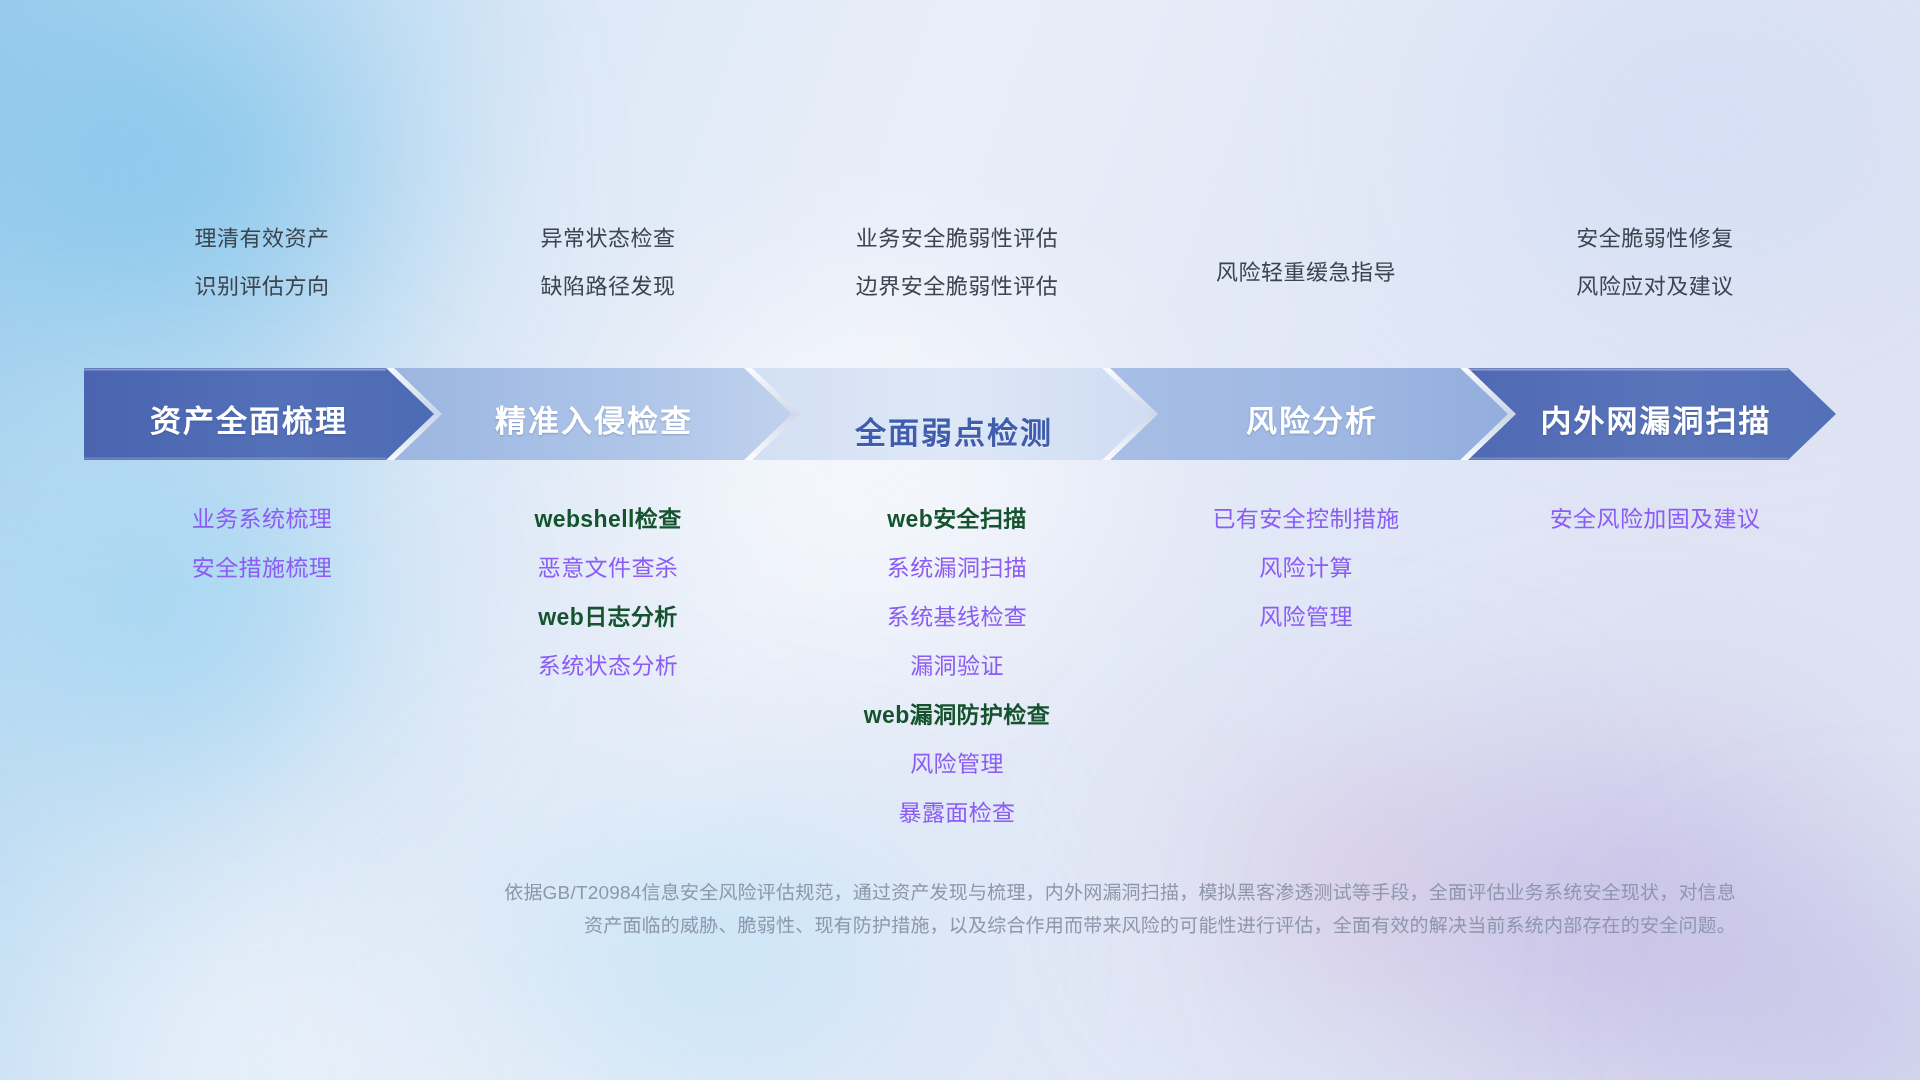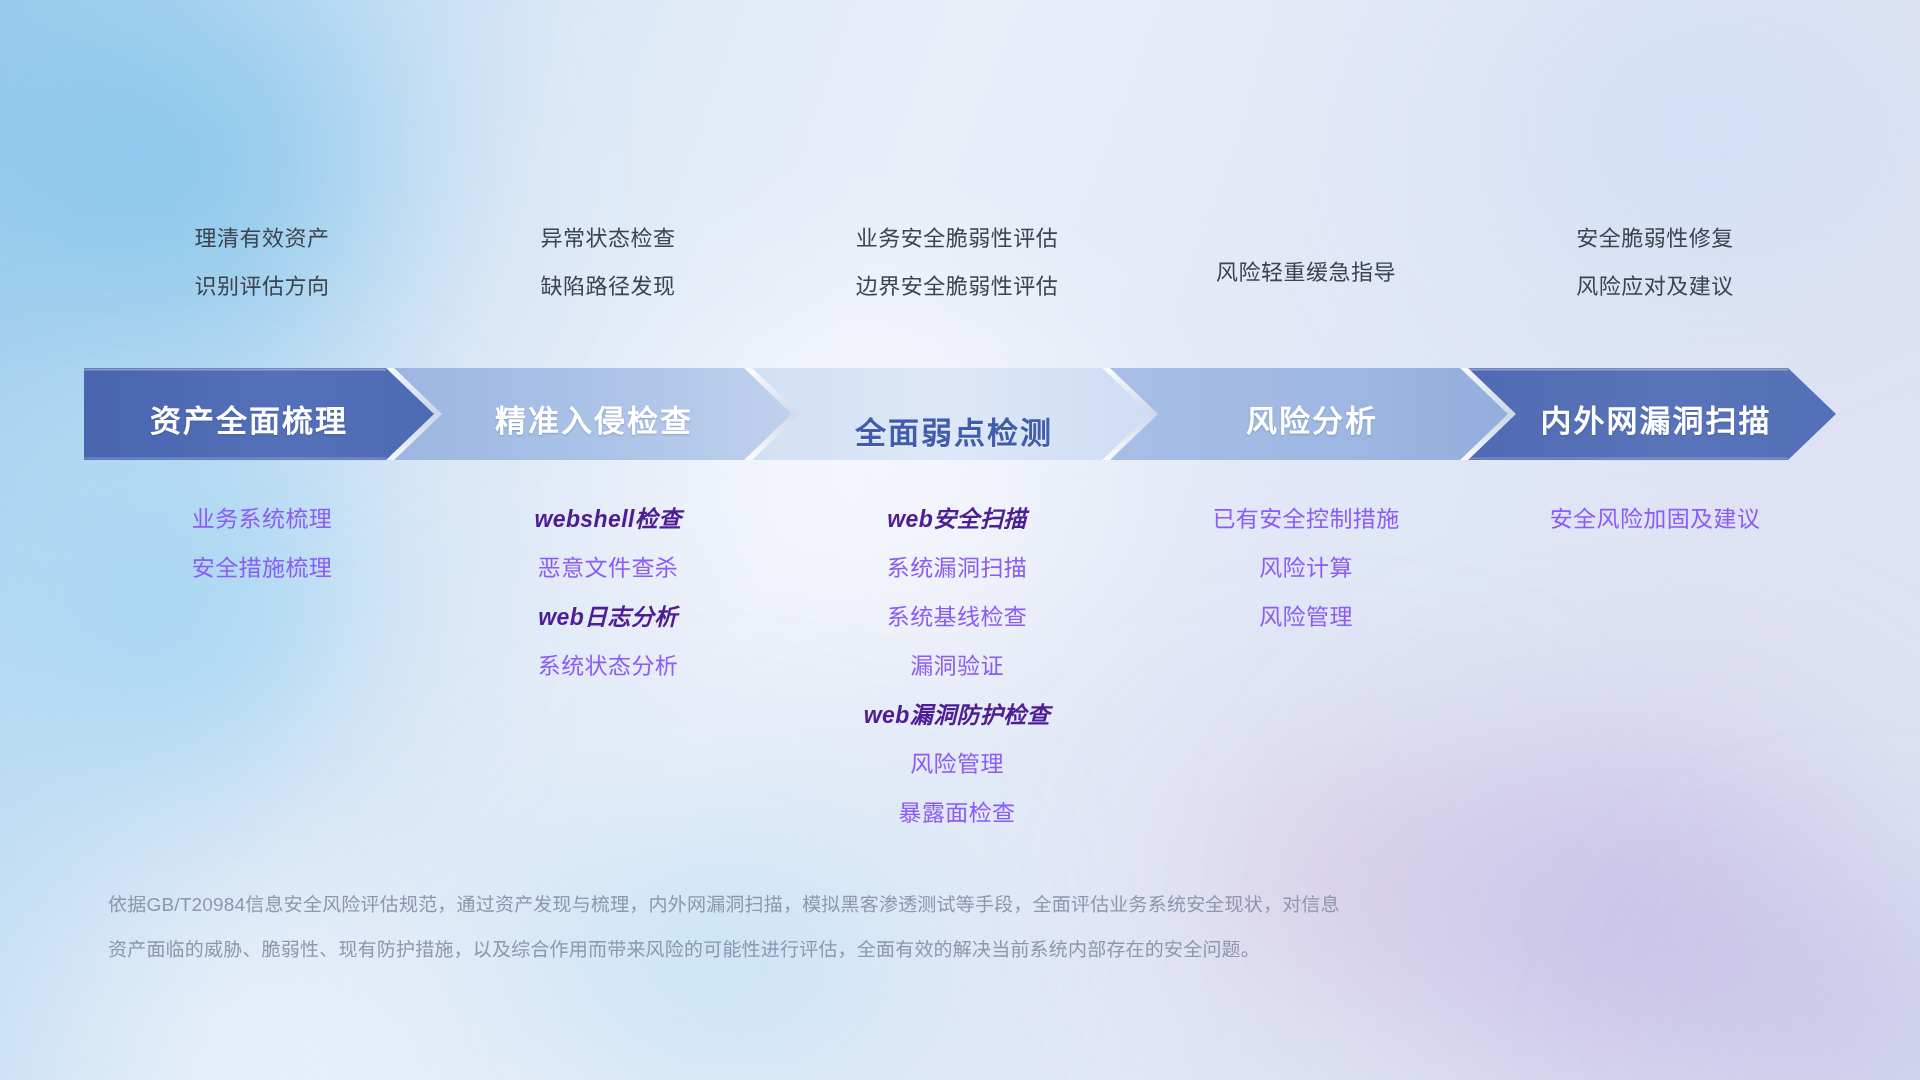--- a/index.html
+++ b/index.html
@@ -157,34 +157,34 @@
     align-items: flex-start;
   }
   .bot-item {
     font-size: 23px;
     color: #8b5cf6;
     line-height: 1.0;
     margin-bottom: 26px;
     letter-spacing: 0.4px;
     white-space: nowrap;
   }
-  .bot-item.bold { font-weight: bold; color: #4c1d95; font-style: italic; }
+  .bot-item.bold { font-weight: bold; color: #14532d; }
 
   
   #footer {
     position: absolute;
     left: 96px;
     top: 876px;
     width: 1640px;
     font-size: 19px;
     line-height: 33px;
     color: #8e97ad;
     letter-spacing: 0.2px;
   }
-  #footer p { margin: 12px; }
+  #footer p { margin: 0; text-align: right; }
 </style>
 </head>
 <body>
 
 <div id="bg-root">
   <div class="blob blob-a"></div>
   <div class="blob blob-b"></div>
   <div class="blob blob-g"></div>
   <div class="blob blob-c"></div>
   <div class="blob blob-d"></div>

